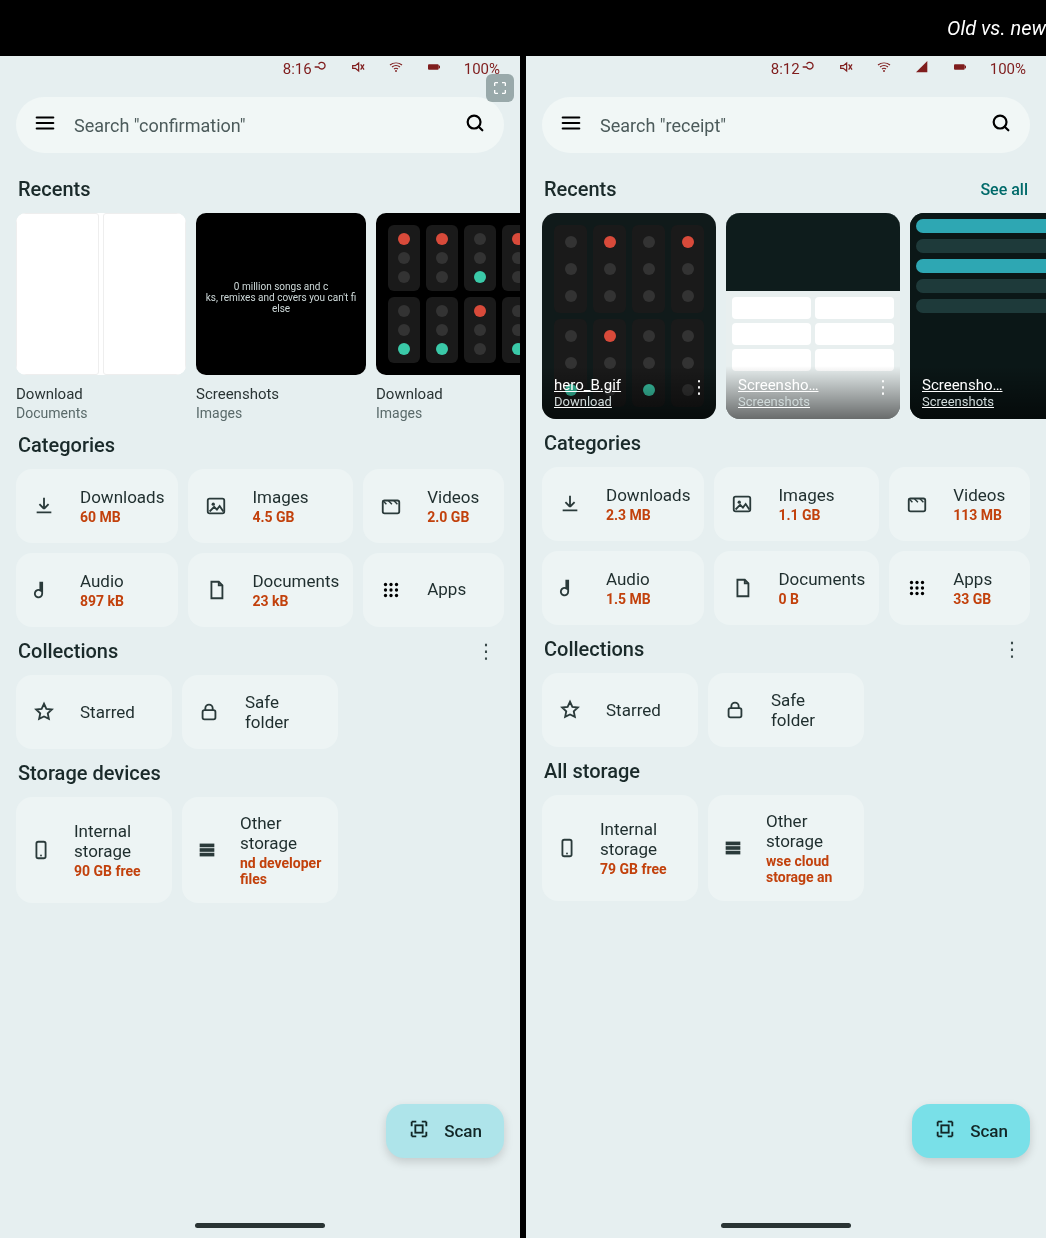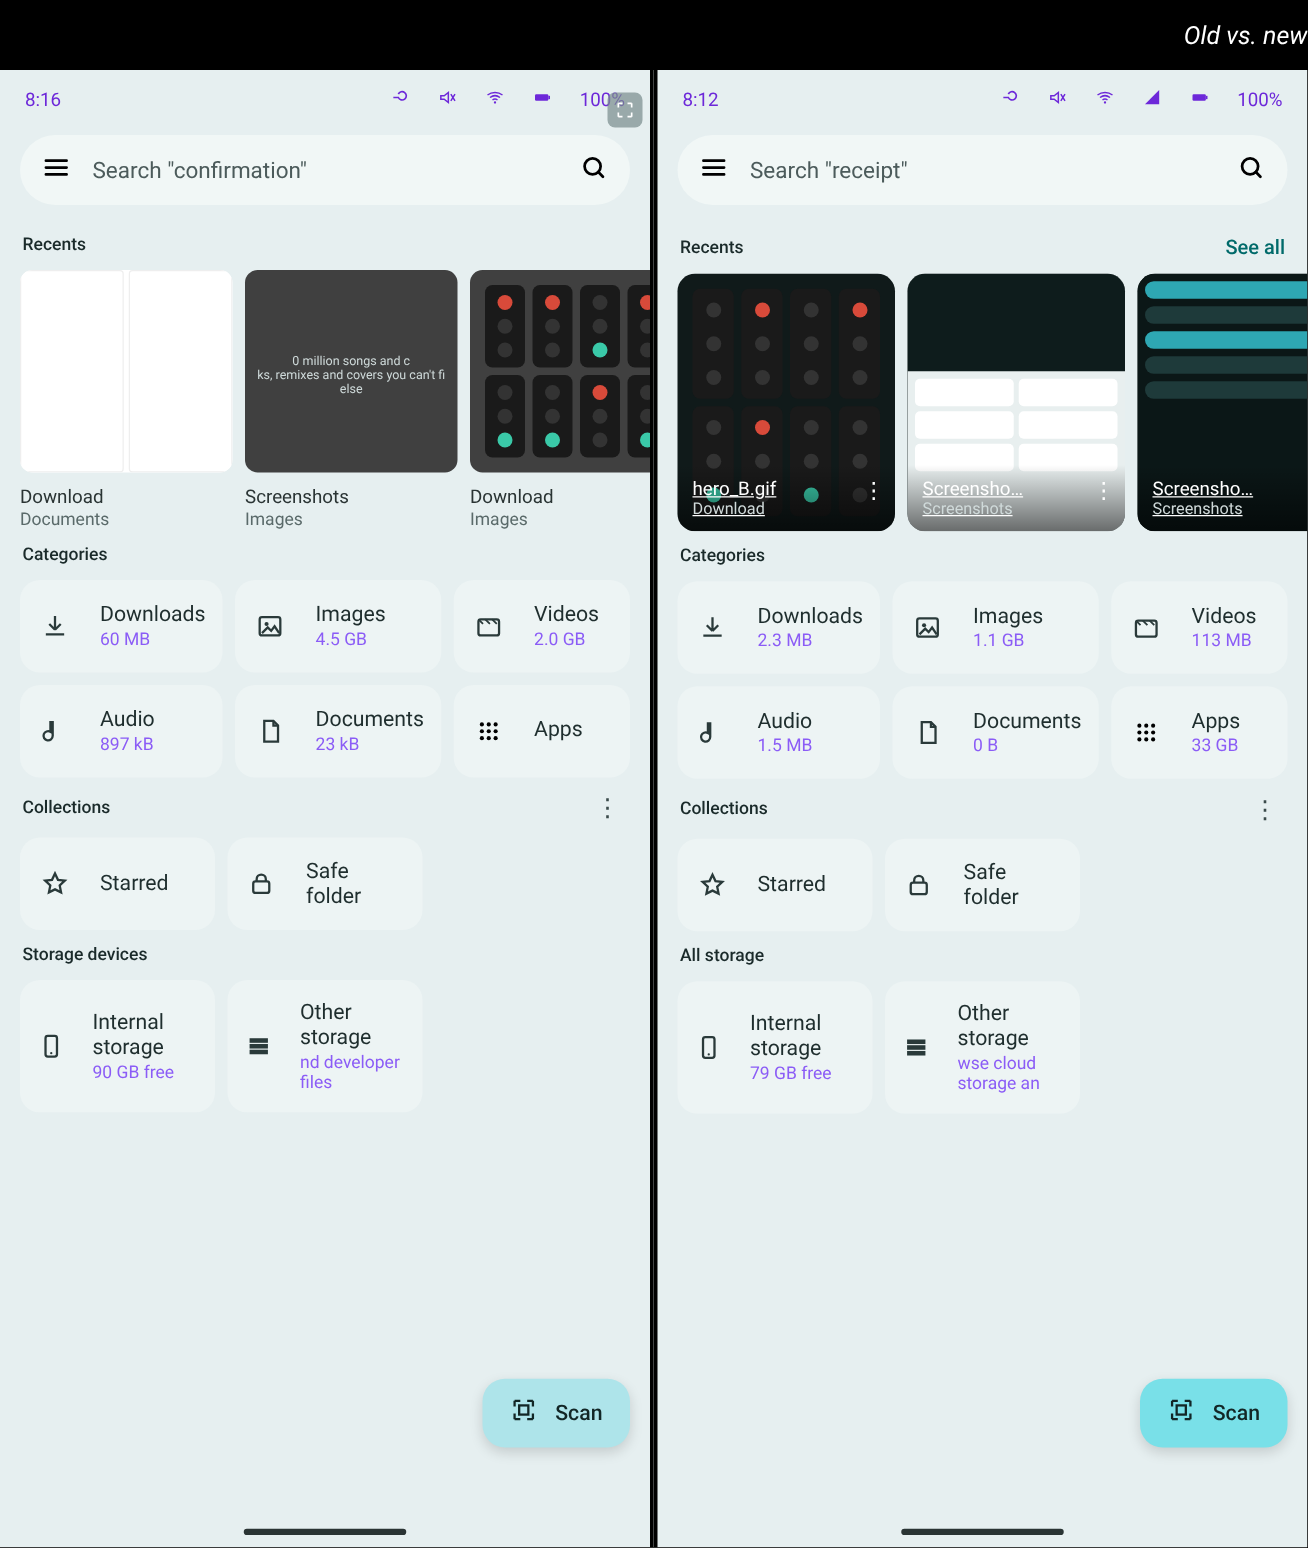--- a/index.html
+++ b/index.html
@@ -28,25 +28,25 @@
     flex: 1;
     background: #e6eff0;
     position: relative;
     overflow: hidden;
   }
   .phone-left { border-right: 3px solid #000; }
   .phone-right { border-left: 3px solid #000; }
 
   .status-bar {
     display: flex;
-    justify-content: space-between;
+    justify-content: flex-end;
     align-items: center;
-    padding: 14px 20px 6px 20px;
+    padding: 3px 20px 6px 20px;
     font-size: 15px;
-    color: #6d28d9;
+    color: #7f1d1d;
   }
   .status-right { display: flex; gap: 22px; align-items: center; }
   .status-right svg { width: 16px; height: 16px; }
   .status-overlay {
     position: absolute;
     top: 18px; right: 6px;
     width: 28px; height: 28px;
     background: rgba(120,140,140,.7);
     border-radius: 6px;
     display:flex;align-items:center;justify-content:center;
@@ -65,34 +65,34 @@
   .hamburger svg { width: 22px; height: 22px; }
   .search-text { flex: 1; color: #4c5b5b; font-size: 18px; }
   .search-icon svg { width: 22px; height: 22px; }
 
   .section-header {
     display: flex;
     justify-content: space-between;
     align-items: center;
     padding: 12px 18px 4px 18px;
   }
-  .section-title { font-size: 14px; color: #1a2a2a; font-weight: 500; }
+  .section-title { font-size: 20px; color: #1a2a2a; font-weight: 500; }
   .see-all { color: #006a6a; font-size: 16px; font-weight: 500; }
 
   
   .recents-row {
     display: flex;
     gap: 10px;
     padding: 8px 0 0 16px;
     overflow: hidden;
   }
   .recent-item-old { width: 170px; flex-shrink: 0; }
   .thumb-old {
     width: 170px; height: 162px;
-    background: #404040;
+    background: #000000;
     border-radius: 10px;
     overflow: hidden;
     position: relative;
   }
   .thumb-white { background: #fff; display:flex; gap:4px; }
   .thumb-white div { flex:1; background:#fff; border:1px solid #eee; border-radius:3px; }
   .recent-name { font-size: 15px; color: #2a3434; margin-top: 10px; }
   .recent-sub  { font-size: 14px; color: #5a6a6a; margin-top: 2px; }
 
   
@@ -149,21 +149,21 @@
     border-radius: 16px;
     padding: 16px 14px;
     display: flex;
     align-items: center;
     gap: 22px;
     min-height: 74px;
   }
   .cat-icon { width: 28px; display:flex; justify-content:center; color:#2a3a3a;}
   .cat-icon svg { width:22px; height:22px; }
   .cat-text .lbl { font-size: 17px; color: #1f2e2e; }
-  .cat-text .sub { font-size: 14px; color: #8b5cf6; margin-top: 2px; }
+  .cat-text .sub { font-size: 14px; color: #c2410c; margin-top: 2px; font-weight: bold; }
 
   .cat-menu { color:#3a4a4a; font-size:20px; padding-right:6px;}
 
   
   .stor-grid { overflow:hidden; }
   .stor-card { min-height: 66px; }
 
   
   .fab {
     position: absolute;

